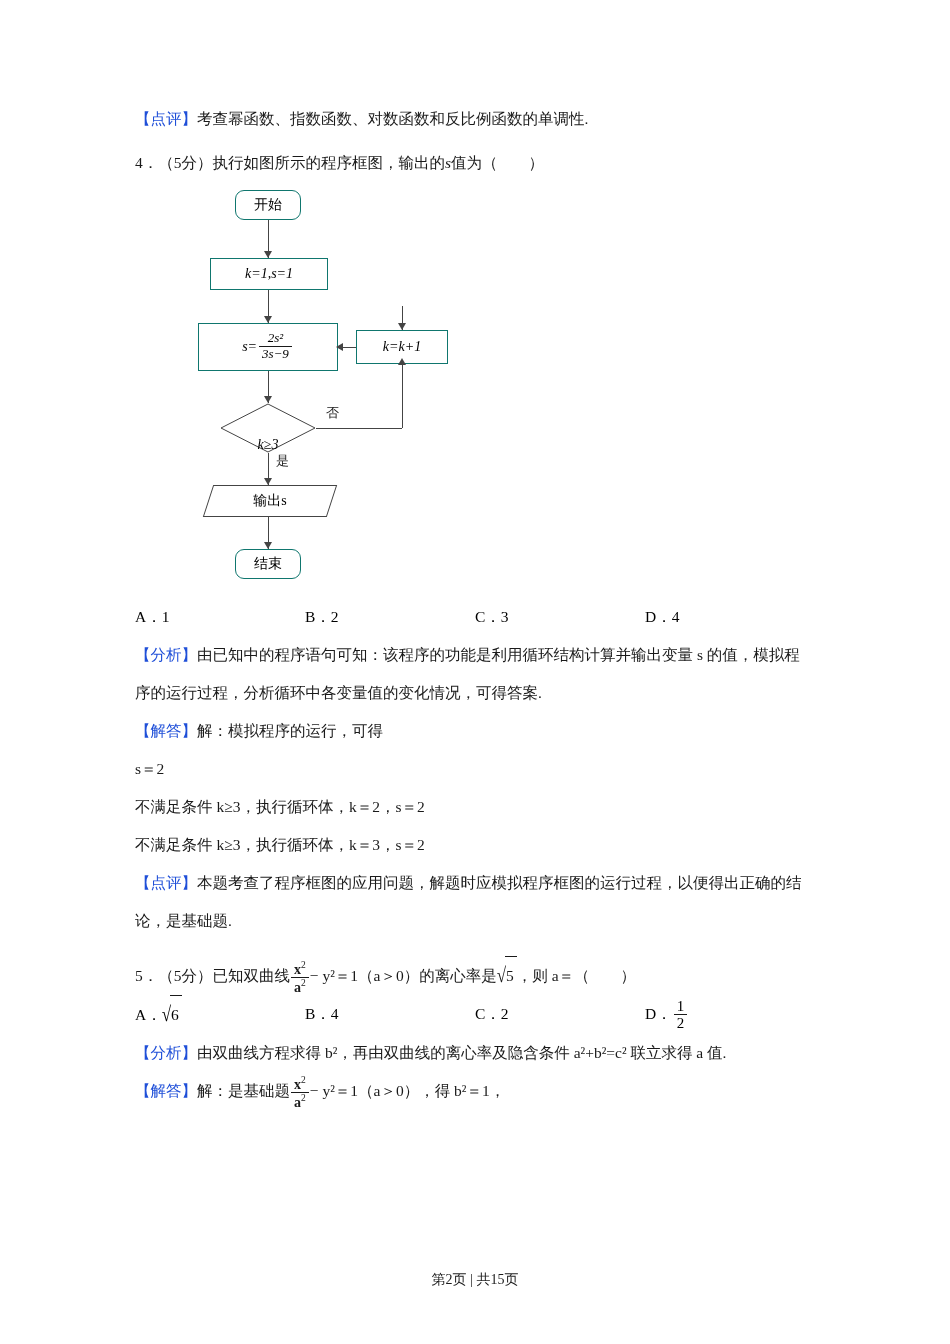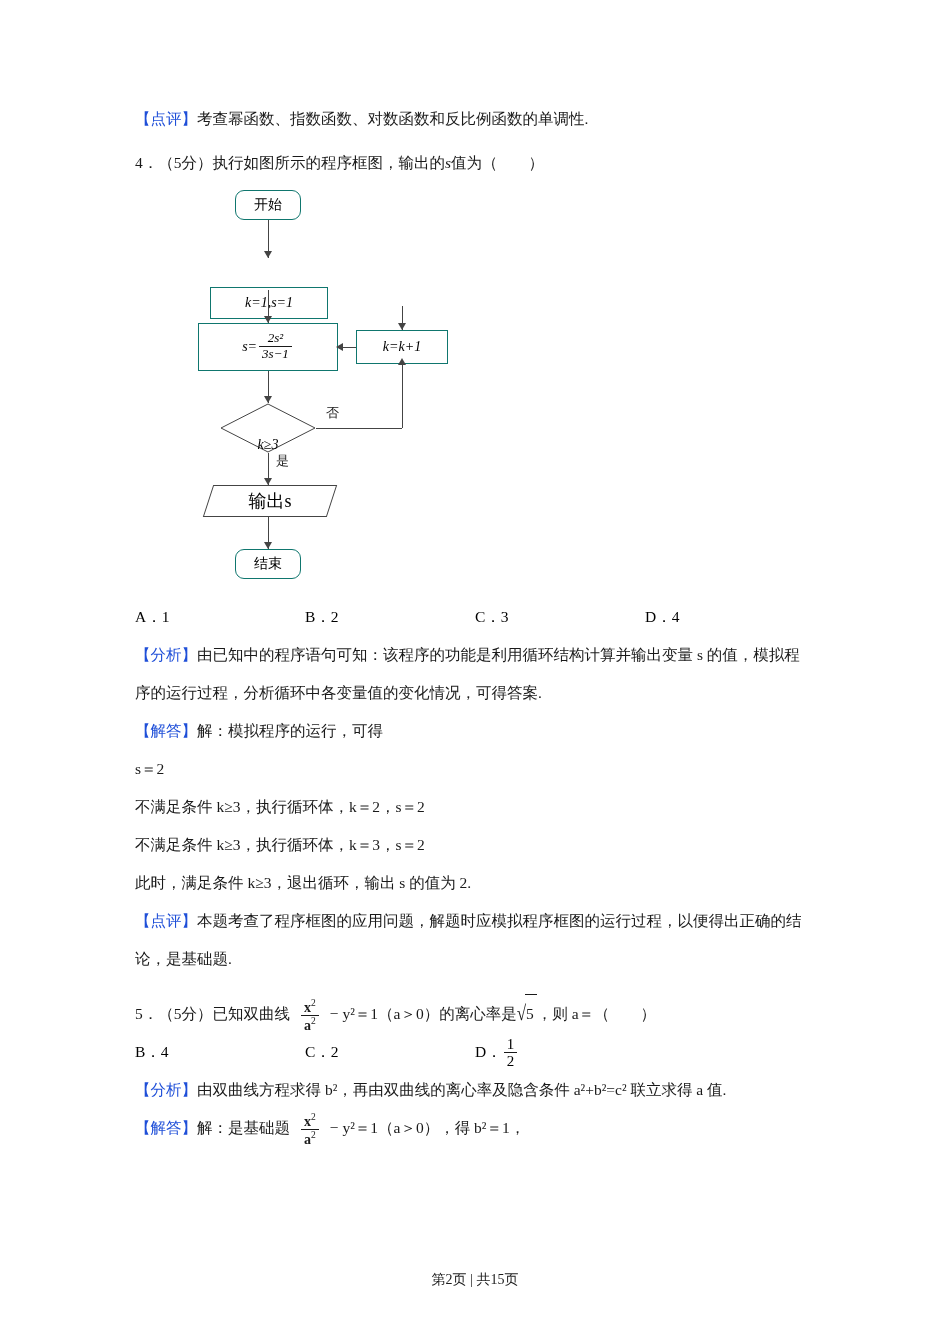--- a/index.html
+++ b/index.html
@@ -82,21 +82,21 @@
     align-items: center;
     justify-content: center;
     font-size: 14px;
     line-height: 1.1;
   }
   .rounded { border-radius: 9px; }
   .par {
     position: absolute;
     box-sizing: border-box;
     text-align: center;
-    font-size: 18px;
+    font-size: 14px;
     display: flex;
     align-items: center;
     justify-content: center;
   }
   .par .skew {
     position: absolute;
     left: 0; top: 0; right: 0; bottom: 0;
     border: 1px solid #444;
     transform: skewX(-18deg);
     background: #fff;
@@ -143,21 +143,21 @@
     text-align: center;
     font-size: 14px;
     color: #1a1a1a;
   }
   .small-frac-big {
     display: inline-block;
     text-align: center;
     font-size: 14px;
     line-height: 1.05;
     vertical-align: middle;
-    margin: 0 11px;
+    margin: 0 1px;
   }
 </style>
 </head>
 <body>
 
 <div class="page">
 
   <div class="para">
     <span class="tag">【点评】</span><span>考查幂函数、指数函数、对数函数和反比例函数的单调性.</span>
   </div>
@@ -167,32 +167,32 @@
   </div>
 
   <div class="flow">
 
     <div class="node rounded" style="left:55px; top:0px; width:66px; height:30px;">
       <span>开始</span>
     </div>
     <div class="vline" style="left:88px; top:30px; height:38px;"></div>
     <div class="arrow-d" style="left:84px; top:61px;"></div>
 
-    <div class="node" style="left:30px; top:68px; width:118px; height:32px;margin-top:29px;">
+    <div class="node" style="left:30px; top:68px; width:118px; height:32px;">
       <span class="it">k=1,s=1</span>
     </div>
     <div class="vline" style="left:88px; top:100px; height:33px;"></div>
     <div class="arrow-d" style="left:84px; top:126px;"></div>
 
     <div class="node" style="left:18px; top:133px; width:140px; height:48px;">
       <span style="display:inline-flex;align-items:center;">
         <span class="it">s=</span>
         <span class="frac">
           <span class="num it">2s²</span>
-          <span class="den it">3s−1</span>
+          <span class="den it">3s−9</span>
         </span>
       </span>
     </div>
 
     <div class="node" style="left:176px; top:140px; width:92px; height:34px;">
       <span class="it">k=k+1</span>
     </div>
 
     <div class="hline" style="left:158px; top:157px; width:18px;"></div>
     <div class="arrow-l" style="left:156px; top:153px;"></div>
@@ -253,32 +253,34 @@
   <div class="para">
     <span class="tag">【分析】</span><span>由已知中的程序语句可知：该程序的功能是利用循环结构计算并输出变量 s 的值，模拟程序的运行过程，分析循环中各变量值的变化情况，可得答案.</span>
   </div>
 
   <div class="para">
     <span class="tag">【解答】</span><span>解：模拟程序的运行，可得</span>
   </div>
   <div class="line">s＝2</div>
   <div class="line">不满足条件 k≥3，执行循环体，k＝2，s＝2</div>
   <div class="line">不满足条件 k≥3，执行循环体，k＝3，s＝2</div>
-  <div class="line">此时，满足条件 k≥3，退出循环，输出 s 的值为 2.</div>
 
   <div class="para">
     <span class="tag">【点评】</span><span>本题考查了程序框图的应用问题，解题时应模拟程序框图的运行过程，以便得出正确的结论，是基础题.</span>
   </div>
 
   <div class="para" style="margin-top:16px;">
     <span>5．（5分）已知双曲线</span><span class="small-frac-big"><span style="display:block;padding:0 3px;"><span style="font-weight:bold;">x</span><sup>2</sup></span><span style="display:block;border-top:1px solid #1a1a1a;padding:0 3px;"><span style="font-weight:bold;">a</span><sup>2</sup></span></span><span>− y²＝1（a＞0）的离心率是</span><span class="sqrt-wrap"><span class="radic">√</span><span class="sqrt">5</span></span><span>，则 a＝（　　）</span>
   </div>
 
   <div class="opt-row">
     <div>
+      <span>A．</span><span class="sqrt-wrap"><span class="radic">√</span><span class="sqrt">6</span></span>
+    </div>
+    <div>
       <span>B．</span><span>4</span>
     </div>
     <div>
       <span>C．</span><span>2</span>
     </div>
     <div>
       <span>D．</span><span class="frac" style="font-size:15px;"><span class="num">1</span><span class="den">2</span></span>
     </div>
   </div>
 

